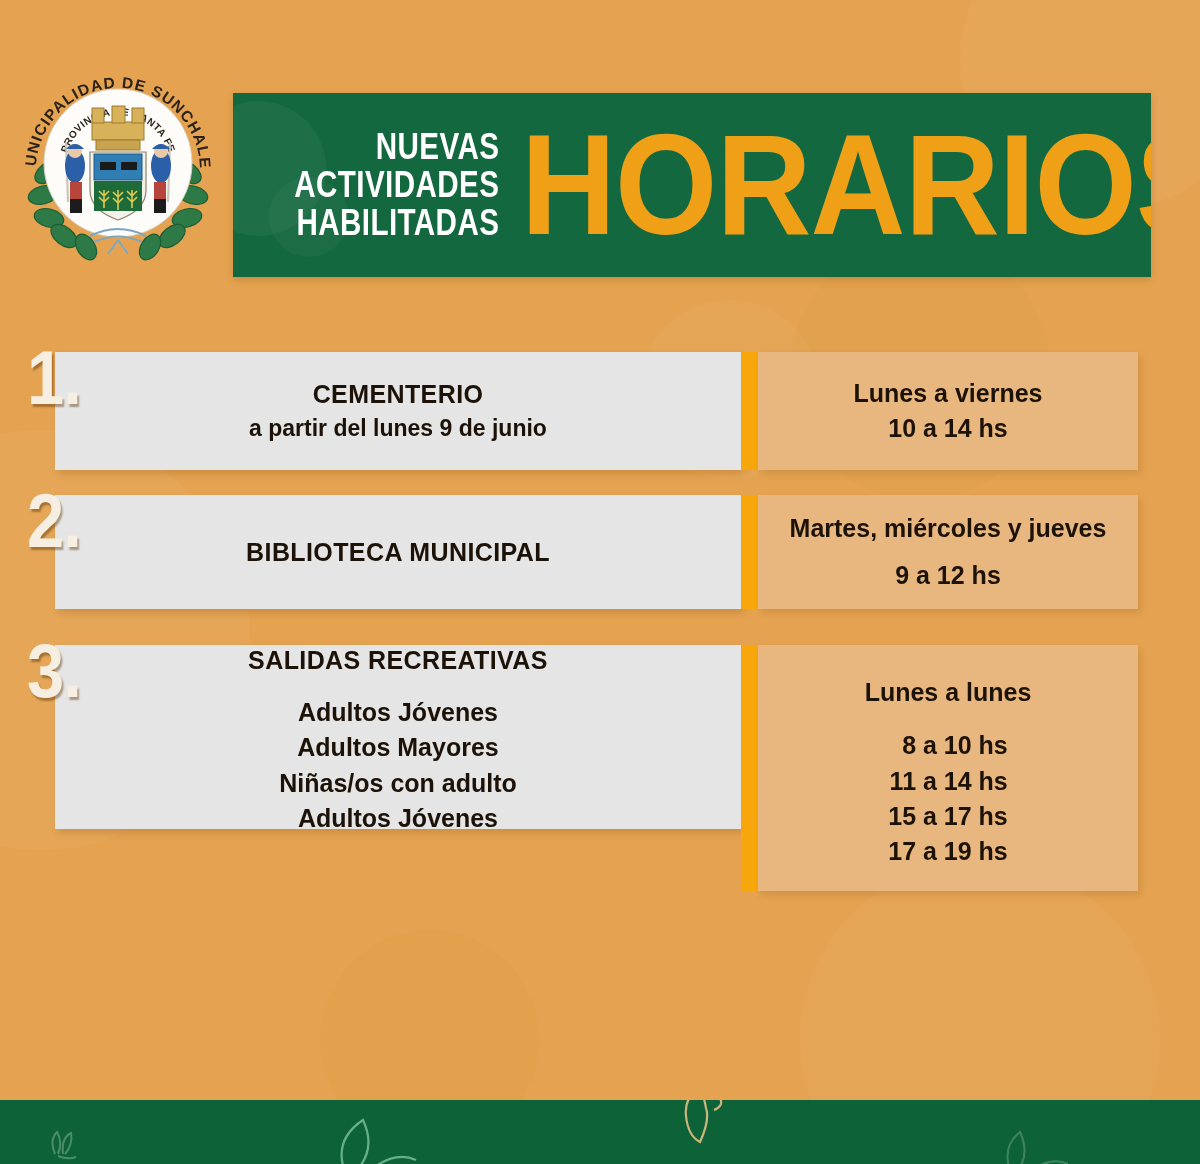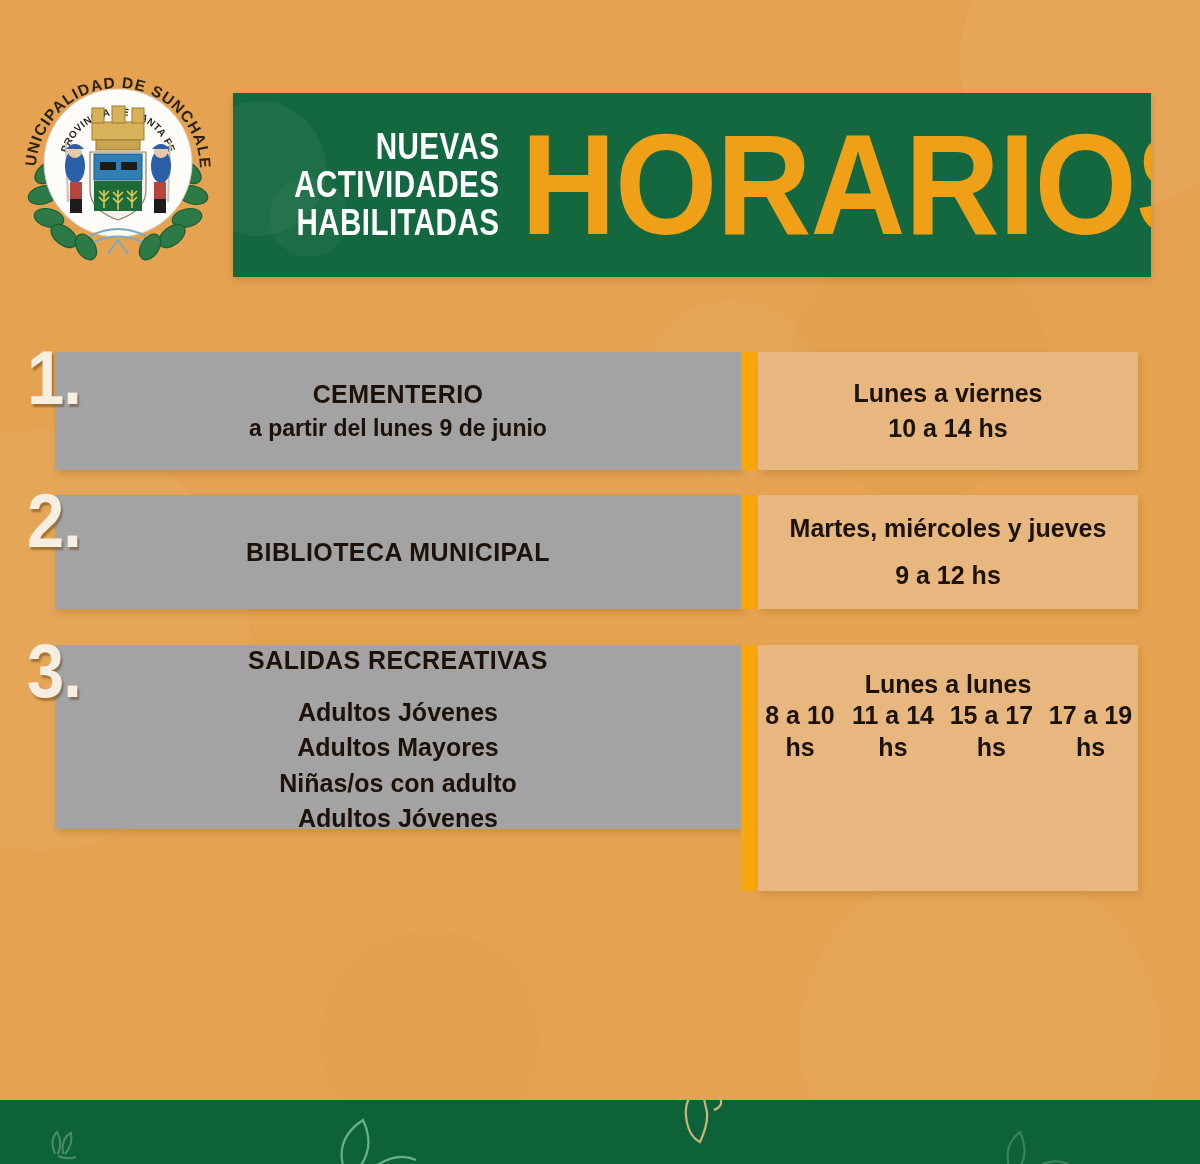--- a/index.html
+++ b/index.html
@@ -127,21 +127,21 @@
     text-shadow: 2px 3px 2px rgba(90, 50, 5, 0.45);
     transform: scaleX(0.88);
     transform-origin: left top;
     white-space: nowrap;
   }
 
   .row-left {
     position: absolute;
     left: 55px;
     top: 0;
-    background: #a3a3a3;
+    background: #e5e5e5;
     display: flex;
     flex-direction: column;
     align-items: center;
     justify-content: center;
     box-shadow: 3px 4px 7px rgba(120, 70, 10, 0.22);
   }
   .row-divider {
     position: absolute;
     top: 0;
     width: 17px;
@@ -183,21 +183,21 @@
   .t-time {
     color: #1c1208;
     font-weight: bold;
     font-size: 25px;
     line-height: 1.25;
     text-align: center;
   }
 
   .list { margin-top: 22px; display: flex; flex-direction: column; gap: 4px; }
   .list .t-sub { font-size: 25px; }
-  .list-right { display: flex; flex-direction: row; gap: 4px; align-items: flex-end; }
+  .list-right { margin-top: 22px; display: flex; flex-direction: column; gap: 4px; align-items: flex-end; }
 
   
   .footer {
     position: absolute;
     left: 0;
     top: 1100px;
     width: 1200px;
     height: 64px;
     background: #0d6337;
     overflow: hidden;
@@ -334,21 +334,21 @@
     <div class="row-left" style="width:686px; height:184px; justify-content:flex-start; ">
       <div class="t-title">SALIDAS RECREATIVAS</div>
       <div class="list">
         <div class="t-sub">Adultos Jóvenes</div>
         <div class="t-sub">Adultos Mayores</div>
         <div class="t-sub">Niñas/os con adulto</div>
         <div class="t-sub">Adultos Jóvenes</div>
       </div>
     </div>
     <div class="row-divider" style="left:741px; height:246px;"></div>
-    <div class="row-right" style="left:758px; width:380px; height:246px; justify-content:flex-start; padding-top:24px;">
+    <div class="row-right" style="left:758px; width:380px; height:246px; justify-content:flex-start; padding-top:32px;">
       <div class="t-time-head">Lunes a lunes</div>
       <div class="list-right">
         <div class="t-time">8 a 10 hs</div>
         <div class="t-time">11 a 14 hs</div>
         <div class="t-time">15 a 17 hs</div>
         <div class="t-time">17 a 19 hs</div>
       </div>
     </div>
   </div>
 

